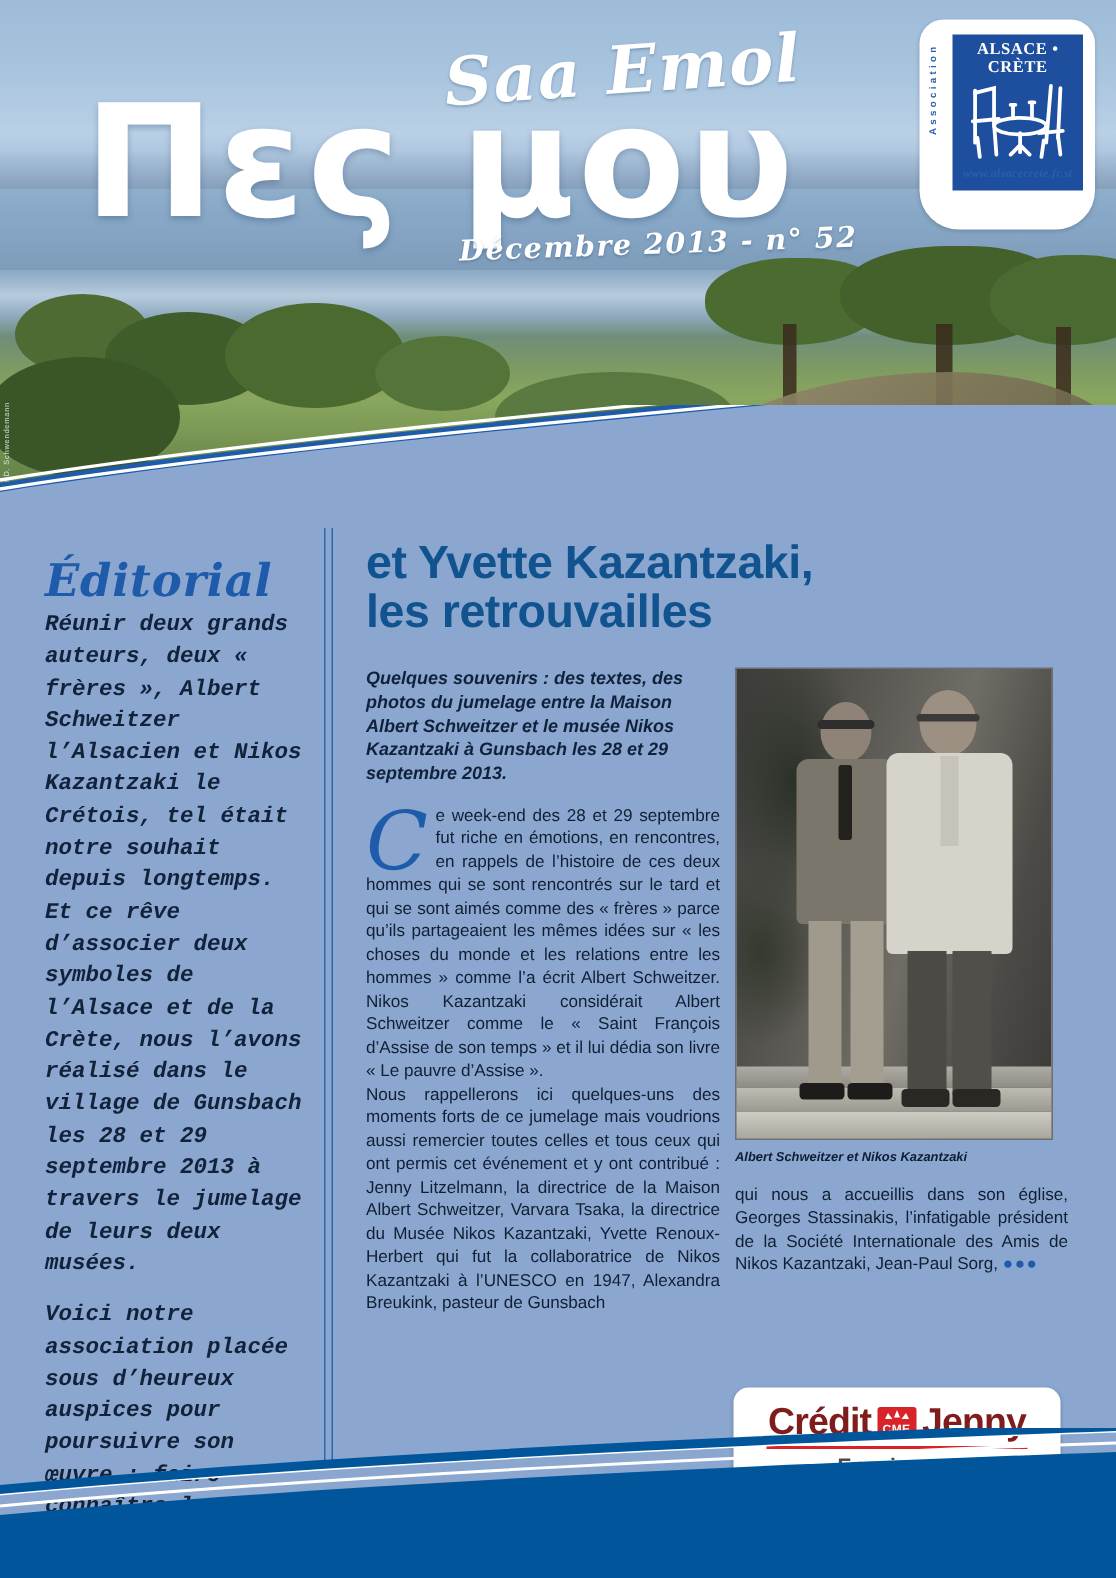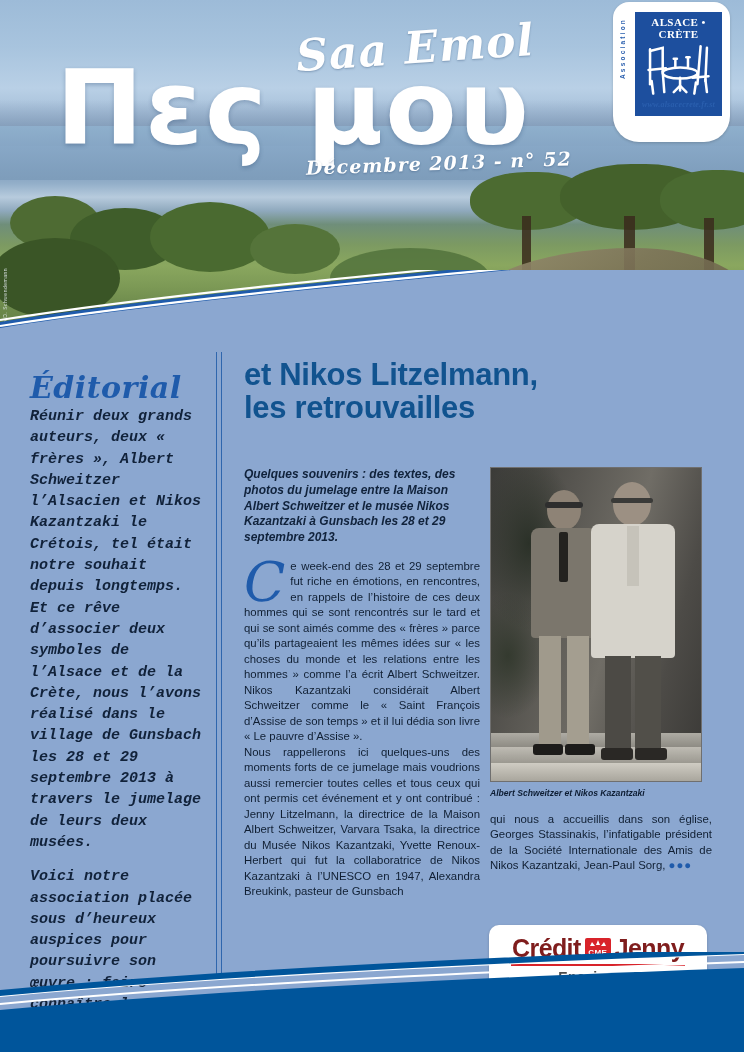--- a/index.html
+++ b/index.html
@@ -98,21 +98,21 @@
   }
   .photo-credit{
     position:absolute;left:2px;top:268px;
     font-size:5px;color:#e8eef5;
     writing-mode:vertical-rl;transform:rotate(180deg);
     letter-spacing:.5px;opacity:.85;
   }
 
   
   .logo{
-    position:absolute;right:14px;top:2px;
+    position:absolute;right:14px;top:13px;
     width:117px;height:140px;
     background:#ffffff;
     border-radius:16px 16px 26px 26px;
     box-shadow:0 1px 3px rgba(0,0,0,.18);
   }
   .logo-inner{
     position:absolute;left:22px;top:10px;right:8px;bottom:26px;
     background:#1d4f9e;
   }
   .logo-title{
@@ -172,21 +172,21 @@
 
   .article-title{
     margin:0;
     color:#11538f;
     font-family:"Liberation Sans",sans-serif;
     font-weight:700;font-size:31px;line-height:1.08;
     letter-spacing:-.3px;
   }
   .article-title span{display:block;}
 
-  .article-cols{position:relative;margin-top:42px;}
+  .article-cols{position:relative;margin-top:20px;}
 
   .lead{
     width:236px;
     margin:0 0 10px 0;
     color:#10223b;
     font-family:"Liberation Sans",sans-serif;
     font-style:italic;font-weight:700;
     font-size:12px;line-height:1.32;
   }
   .body-col{
@@ -391,21 +391,21 @@
       </div>
       <div class="editorial-sign">
         <span class="sign-name">Jean-Claude Schwendemann,</span>
         <span class="sign-role">Président de l’association</span>
         <span class="sign-role">Alsace-Crète</span>
       </div>
     </div>
 
     <div class="col-right">
       <h1 class="article-title">
-        <span>et Nikos Litzelmann,</span>
+        <span>et Yvette Kazantzaki,</span>
         <span>les retrouvailles</span>
       </h1>
 
       <div class="article-cols">
 
         <p class="lead">Quelques souvenirs : des textes, des photos du jumelage entre la Maison Albert Schweitzer et le musée Nikos Kazantzaki à Gunsbach les 28 et 29 septembre 2013.</p>
 
         <div class="body-col">
           <p><span class="dropcap">C</span><span>e week-end des 28 et 29 septembre fut riche en émotions, en rencontres, en rappels de l’histoire de ces deux hommes qui se sont rencontrés sur le tard et qui se sont aimés comme des « frères » parce qu’ils partageaient les mêmes idées sur « les choses du monde et les relations entre les hommes » comme l’a écrit Albert Schweitzer. Nikos Kazantzaki considérait Albert Schweitzer comme le « Saint François d’Assise de son temps » et il lui dédia son livre « Le pauvre d’Assise ».</span></p>
           <p style="margin-top:0">Nous rappellerons ici quelques-uns des moments forts de ce jumelage mais voudrions aussi remercier toutes celles et tous ceux qui ont permis cet événement et y ont contribué : Jenny Litzelmann, la directrice de la Maison Albert Schweitzer, Varvara Tsaka, la directrice du Musée Nikos Kazantzaki, Yvette Renoux-Herbert qui fut la collaboratrice de Nikos Kazantzaki à l’UNESCO en 1947, Alexandra Breukink, pasteur de Gunsbach</p>

